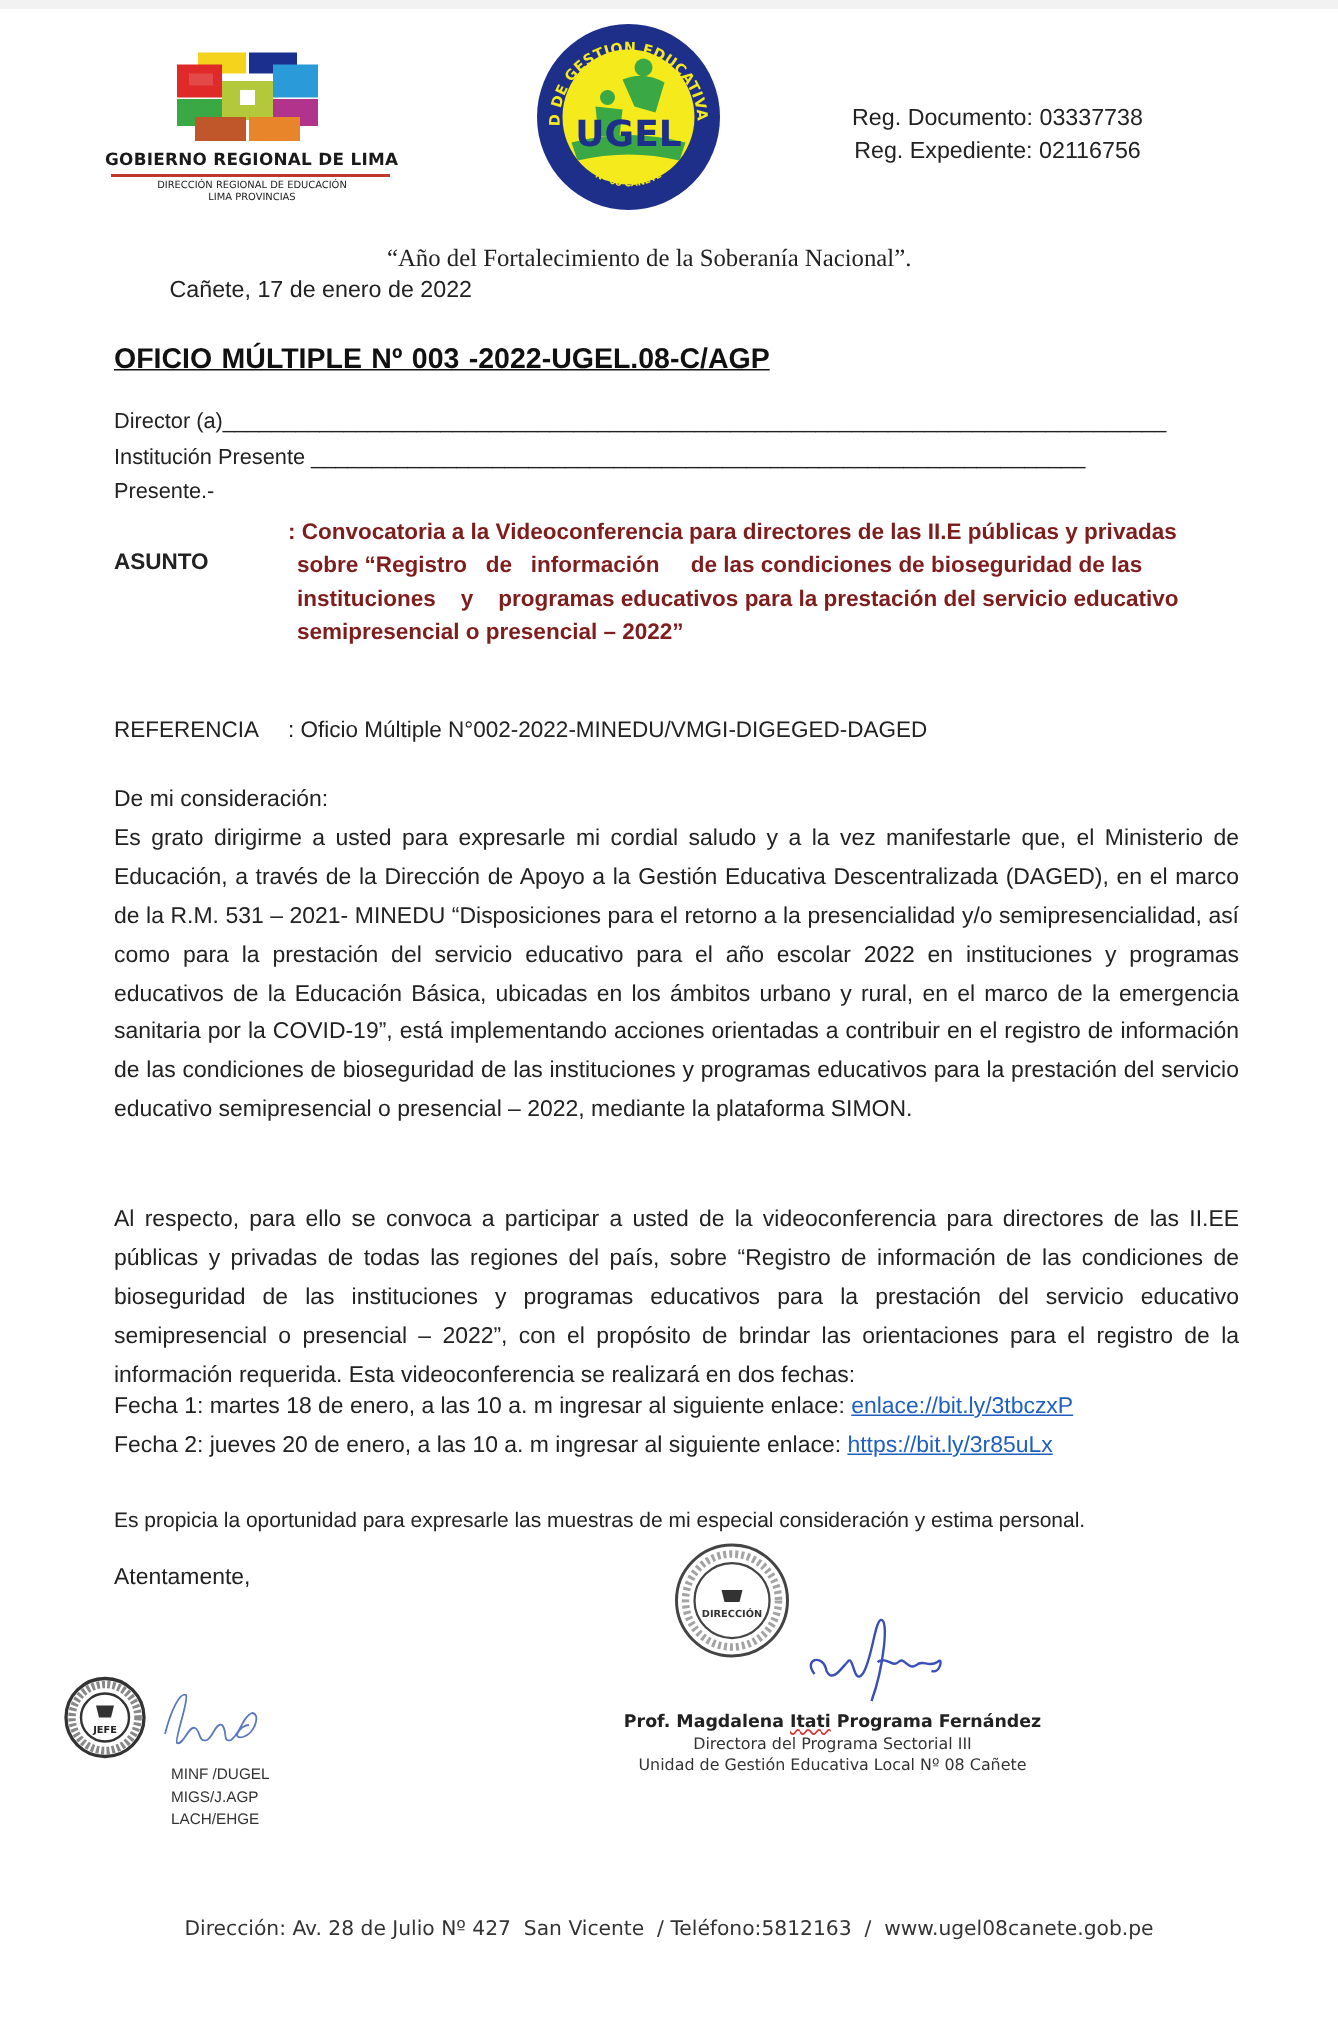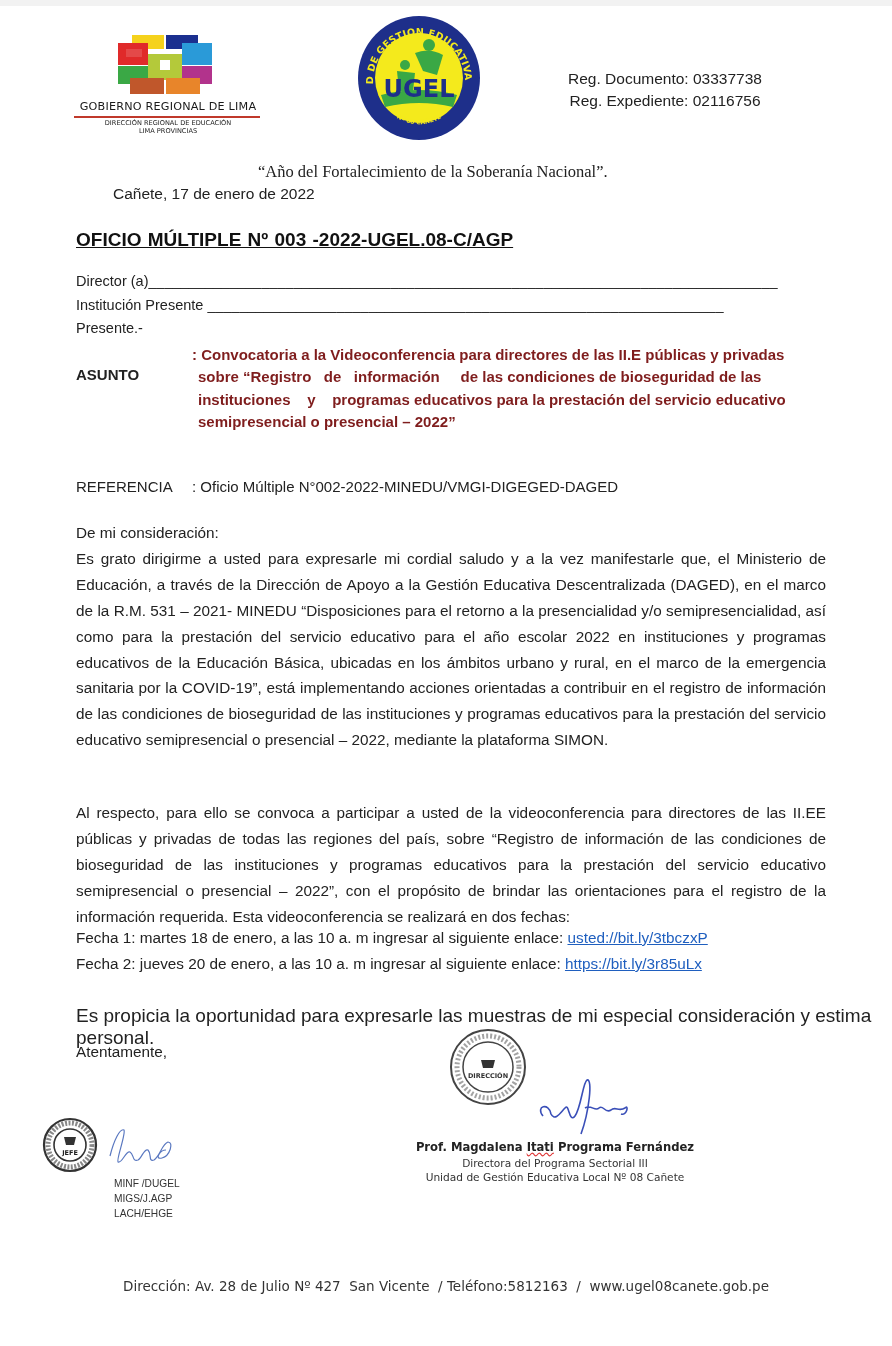--- a/index.html
+++ b/index.html
@@ -6,22 +6,22 @@
     body {
       width: 892px; height: 1346px; position: relative; overflow: hidden;
       font-family: "Liberation Sans", sans-serif; color: #111;
     }
     .topbar { position: absolute; left: 0; top: 0; width: 892px; height: 6px; background: #f2f2f2; }
     .abs { position: absolute; }
 
     
     .gore-logo { left: 70px; top: 30px; width: 196px; height: 110px; }
     .gore-mark { position: absolute; left: 42px; top: 2px; width: 106px; height: 66px; }
-    .gore-title { position: absolute; left: 0; top: 70px; width: 196px; text-align: center;
-      font-family: "DejaVu Sans", sans-serif; font-weight: normal; font-size: 11.2px; letter-spacing: 0.2px; color: #1a1a1a; }
+    .gore-title { position: absolute; left: 0; top: 70px; width: 196px; 
+      font-family: "DejaVu Sans", sans-serif; font-weight: bold; font-size: 11.2px; letter-spacing: 0.2px; color: #1a1a1a; }
     .gore-rule { position: absolute; left: 4px; top: 86px; width: 186px; height: 2px; background: #c0392b; }
     .gore-sub { position: absolute; left: 0; top: 89px; width: 196px; text-align: center;
       font-family: "DejaVu Sans", sans-serif; font-weight: normal; font-size: 6.6px; line-height: 8px; color: #222; }
 
     
     .ugel-seal { left: 357px; top: 15px; width: 124px; height: 126px; }
 
     .reg { left: 560px; top: 68px; width: 210px; font-size: 15.5px; line-height: 22px; text-align: center; color: #222; }
 
     .motto { left: 258px; top: 162px; font-family: "Liberation Serif", serif; font-size: 16.5px; color: #222; }
@@ -35,21 +35,21 @@
     .asunto-text { left: 192px; top: 344px; width: 630px; font-size: 15px; font-weight: bold; line-height: 22.3px; color: #7f1d1d; }
     .asunto-text .cont { padding-left: 6px; display: block; }
     .ref-label { top: 478px; }
     .ref-text { left: 192px; top: 478px; font-size: 15px; color: #222; }
 
     .body-text { left: 76px; width: 750px; font-size: 15.3px; line-height: 25.9px; color: #222; text-align: justify; }
     .p1 { top: 520px; }
     .p2 { top: 800px; }
     .date-line { left: 76px; font-size: 15.3px; color: #222; }
     .date-line a { color: #1f5fbf; text-decoration: underline; }
-    .closing { left: 76px; top: 1005px; font-size: 19px; color: #222; }
+    .closing { left: 76px; top: 1005px; font-size: 14px; color: #222; }
     .regards { left: 76px; top: 1043px; font-size: 15.3px; color: #222; }
 
     
     .dir-stamp { left: 449px; top: 1028px; width: 78px; height: 78px; }
     .dir-sign { left: 535px; top: 1072px; width: 100px; height: 70px; }
     .sig-name { left: 410px; top: 1140px; width: 290px; text-align: center; font-family: "DejaVu Sans", sans-serif;
       font-weight: bold; font-size: 11.6px; color: #222; }
     .sig-role { left: 410px; top: 1156px; width: 290px; text-align: center; font-family: "DejaVu Sans", sans-serif;
       font-size: 10.6px; line-height: 14px; color: #333; }
     .sig-name .itati { text-decoration: underline wavy #d33; }
@@ -135,21 +135,21 @@
 <div class="abs ref-text">: Oficio Múltiple N°002-2022-MINEDU/VMGI-DIGEGED-DAGED</div>
 
 <div class="abs body-text p1">
   <div style="text-align:left;">De mi consideración:</div>
   <div>Es grato dirigirme a usted para expresarle mi cordial saludo y a la vez manifestarle que, el Ministerio de Educación, a través de la Dirección de Apoyo a la Gestión Educativa Descentralizada (DAGED), en el marco de la R.M. 531 – 2021- MINEDU “Disposiciones para el retorno a la presencialidad y/o semipresencialidad, así como para la prestación del servicio educativo para el año escolar 2022 en instituciones y programas educativos de la Educación Básica, ubicadas en los ámbitos urbano y rural, en el marco de la emergencia sanitaria por la COVID-19”, está implementando acciones orientadas a contribuir en el registro de información de las condiciones de bioseguridad de las instituciones y programas educativos para la prestación del servicio educativo semipresencial o presencial – 2022, mediante la plataforma SIMON.</div>
 </div>
 
 <div class="abs body-text p2">Al respecto, para ello se convoca a participar a usted de la videoconferencia para directores de las II.EE públicas y privadas de todas las regiones del país, sobre “Registro de información de las condiciones de bioseguridad de las instituciones y programas educativos para la prestación del servicio educativo semipresencial o presencial – 2022”, con el propósito de brindar las orientaciones para el registro de la información requerida. Esta videoconferencia se realizará en dos fechas:</div>
 
 <div class="abs date-line" style="top:929px;">
-  <span>Fecha 1: martes 18 de enero, a las 10 a. m ingresar al siguiente enlace: </span><a href="#" title="https://bit.ly/3tbczxP">usted://bit.ly/3tbczxP</a>
+  <span>Fecha 1: martes 18 de enero, a las 10 a. m ingresar al siguiente enlace: </span><a href="#" title="https://bit.ly/3tbczxP">enlace://bit.ly/3tbczxP</a>
 </div>
 <div class="abs date-line" style="top:955px;">
   <span>Fecha 2: jueves 20 de enero, a las 10 a. m ingresar al siguiente enlace: </span><a href="#" title="https://bit.ly/3r85uLx">https://bit.ly/3r85uLx</a>
 </div>
 
 <div class="abs closing">Es propicia la oportunidad para expresarle las muestras de mi especial consideración y estima personal.</div>
 <div class="abs regards">Atentamente,</div>
 
 <div class="abs dir-stamp">
   <svg width="78" height="78" viewBox="0 0 78 78">

